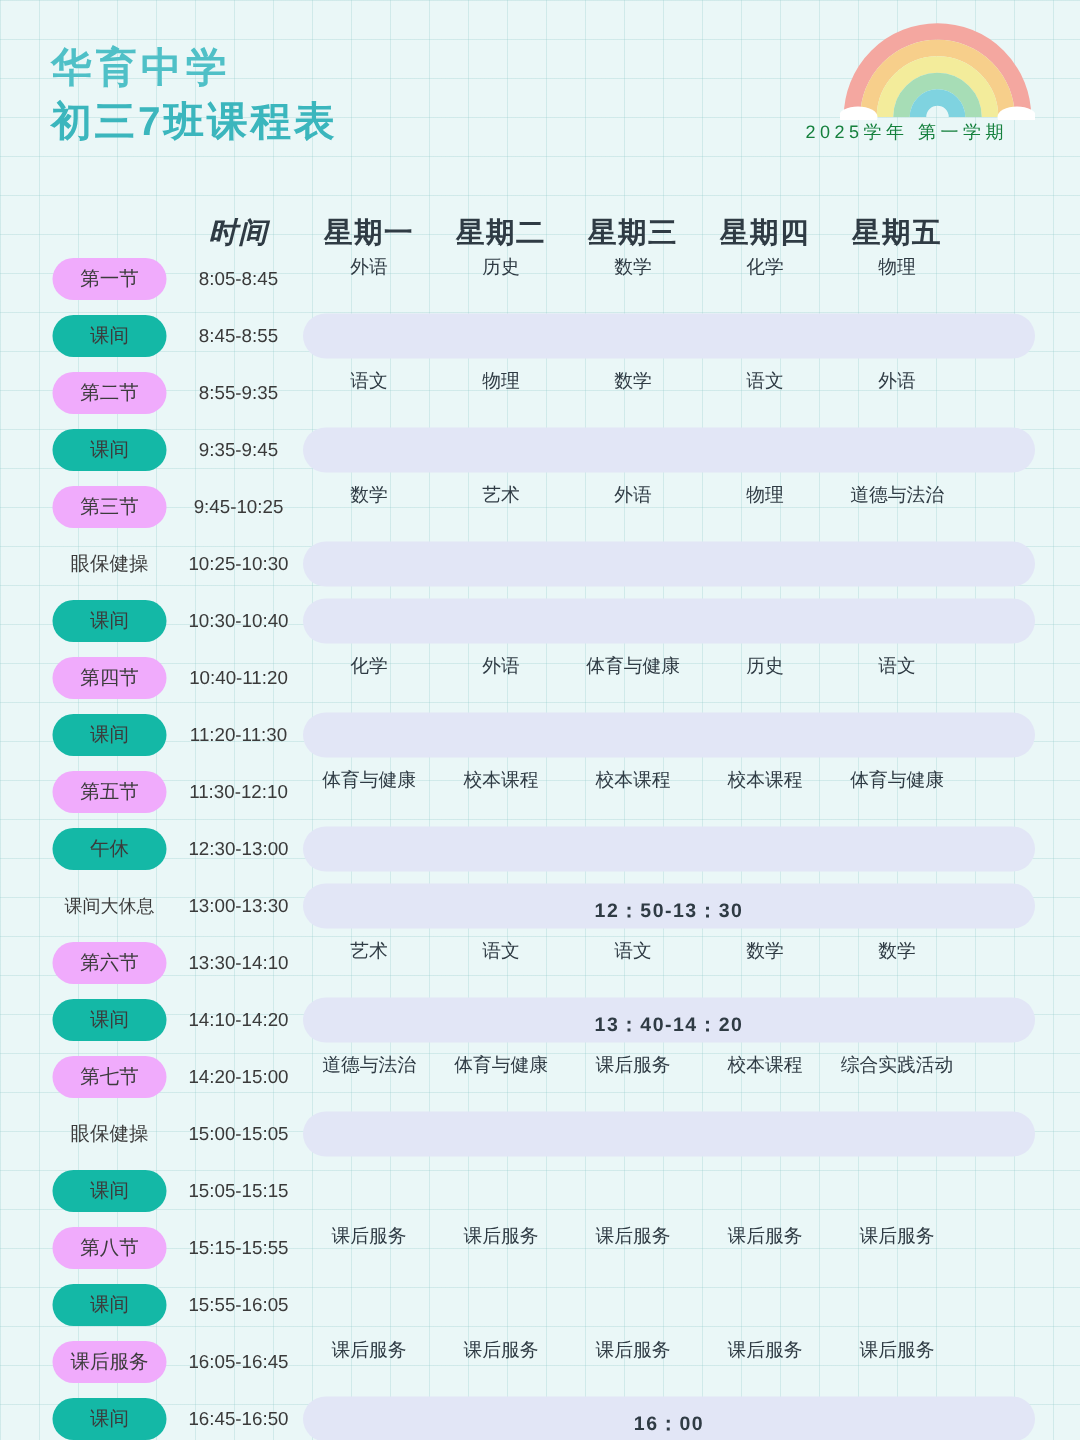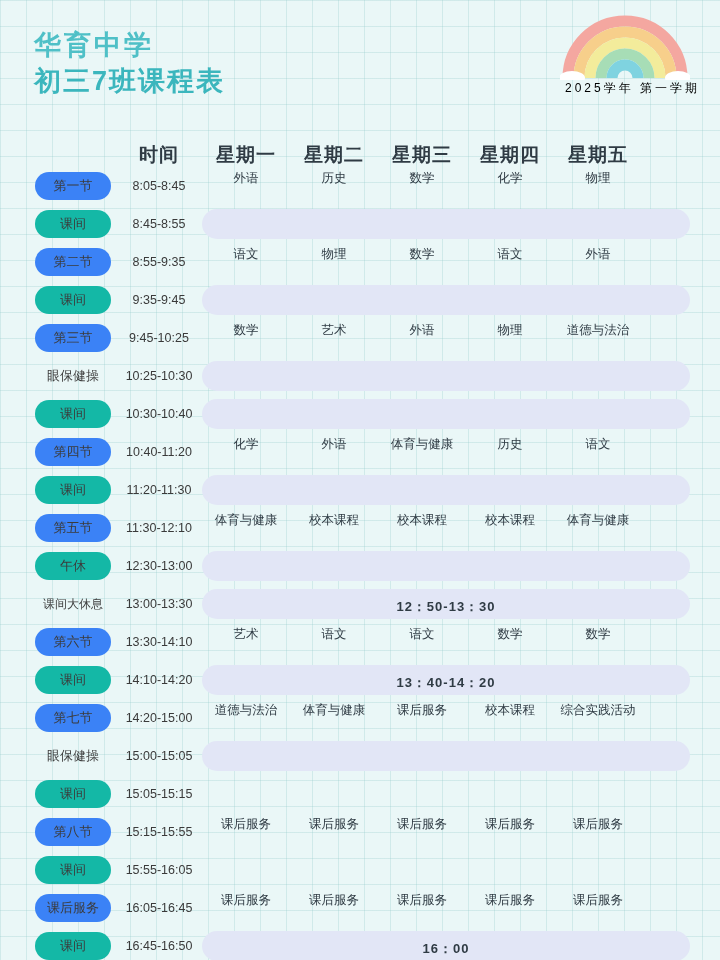--- a/index.html
+++ b/index.html
@@ -24,46 +24,46 @@
   .header{position:absolute;left:34px;top:28px;}
   .school{
     font-size:27px;font-weight:bold;color:#4fc0c7;letter-spacing:3px;
     line-height:34px;
   }
   .classtitle{
     font-size:27px;font-weight:bold;color:#3bb6bd;letter-spacing:2px;
     line-height:38px;
   }
   .term{
-    position:absolute;right:20px;top:80px;
-    font-size:12px;color:#000000;letter-spacing:3px;
+    position:absolute;right:48px;top:80px;
+    font-size:12px;color:#15803d;letter-spacing:3px;
   }
 
   
   .rainbow{position:absolute;right:30px;top:14px;width:130px;height:66px;}
 
   
   .table{position:absolute;left:30px;top:128px;width:660px;}
   .thead{display:flex;align-items:flex-end;height:40px;}
   .th{
     font-size:19px;font-weight:bold;color:#2f3b44;text-align:center;
     letter-spacing:1px;
   }
   .c-period{width:86px;flex:0 0 86px;}
-  .c-time{width:86px;flex:0 0 86px;}
+  .c-time{width:86px;flex:0 0 86px;font-style:italic;}
   .c-day{width:88px;flex:0 0 88px;}
 
   .row{display:flex;align-items:center;height:36px;margin-bottom:2px;}
   .pill{
     width:76px;height:28px;border-radius:14px;
     display:flex;align-items:center;justify-content:center;
     font-size:13px;color:#3b3b3b;margin:0 5px;
     flex:0 0 76px;
   }
-  .pill.lesson{background:#3b82f6;}
+  .pill.lesson{background:#f0abfc;}
   .pill.break{background:#14b8a6;}
   .pill.plain{background:transparent;}
   .pill.small{font-size:12px;}
   .timecell{
     width:86px;flex:0 0 86px;text-align:center;
     font-size:12.5px;color:#3a3a3a;
   }
   .cells{display:flex;flex:1;position:relative;height:30px;align-items:flex-start;}
   .cell{
     width:88px;flex:0 0 88px;text-align:center;

